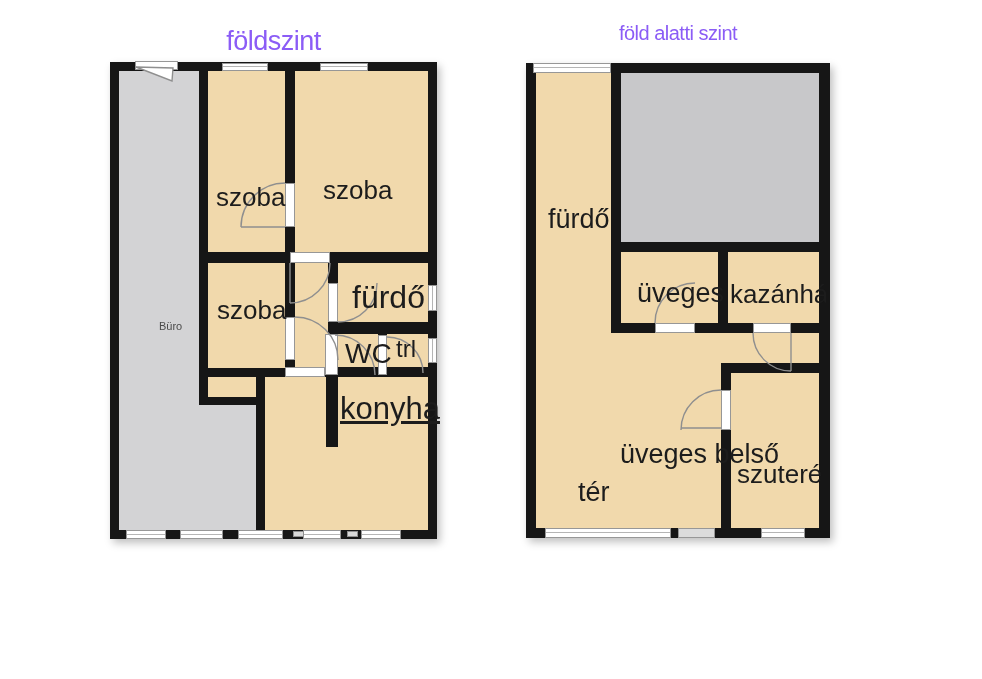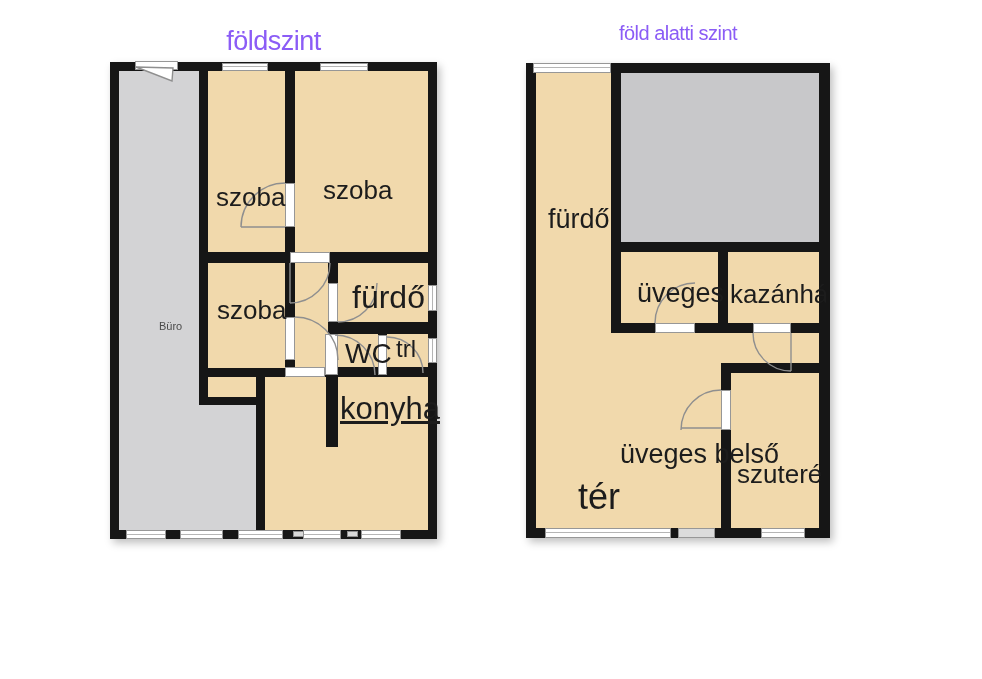--- a/index.html
+++ b/index.html
@@ -125,16 +125,16 @@
     <path d="M 129 260 A 40 40 0 0 1 169 220"></path>
     <path d="M 265 270 L 265 308 M 227 270 A 38 38 0 0 0 265 308"></path>
     <path d="M 155 365 L 195 365 M 195 327 A 40 40 0 0 0 155 367"></path>
     <path d="M 189 475 L 189 525 M 189 525 A 50 50 0 0 1 139 475"></path>
   </svg>
 
   <div class="lbl" style="left:548px; top:205px; font-size:27px;">fürdő</div>
   <div class="lbl" style="left:637px; top:279px; font-size:27px;">üveges</div>
   <div class="lbl" style="left:730px; top:280px; font-size:26px; width:96px; overflow:hidden;">kazánház</div>
   <div class="lbl" style="left:578px; top:440px; font-size:27px;margin-left:42px;">üveges belső</div>
-  <div class="lbl" style="left:578px; top:478px; font-size:36px;">tér</div>
+  <div class="lbl" style="left:578px; top:478px; font-size:27px;">tér</div>
   <div class="lbl" style="left:737px; top:460px; font-size:26px; width:85px; overflow:hidden;">szuterén</div>
 
 </div>
 
 </body></html>

